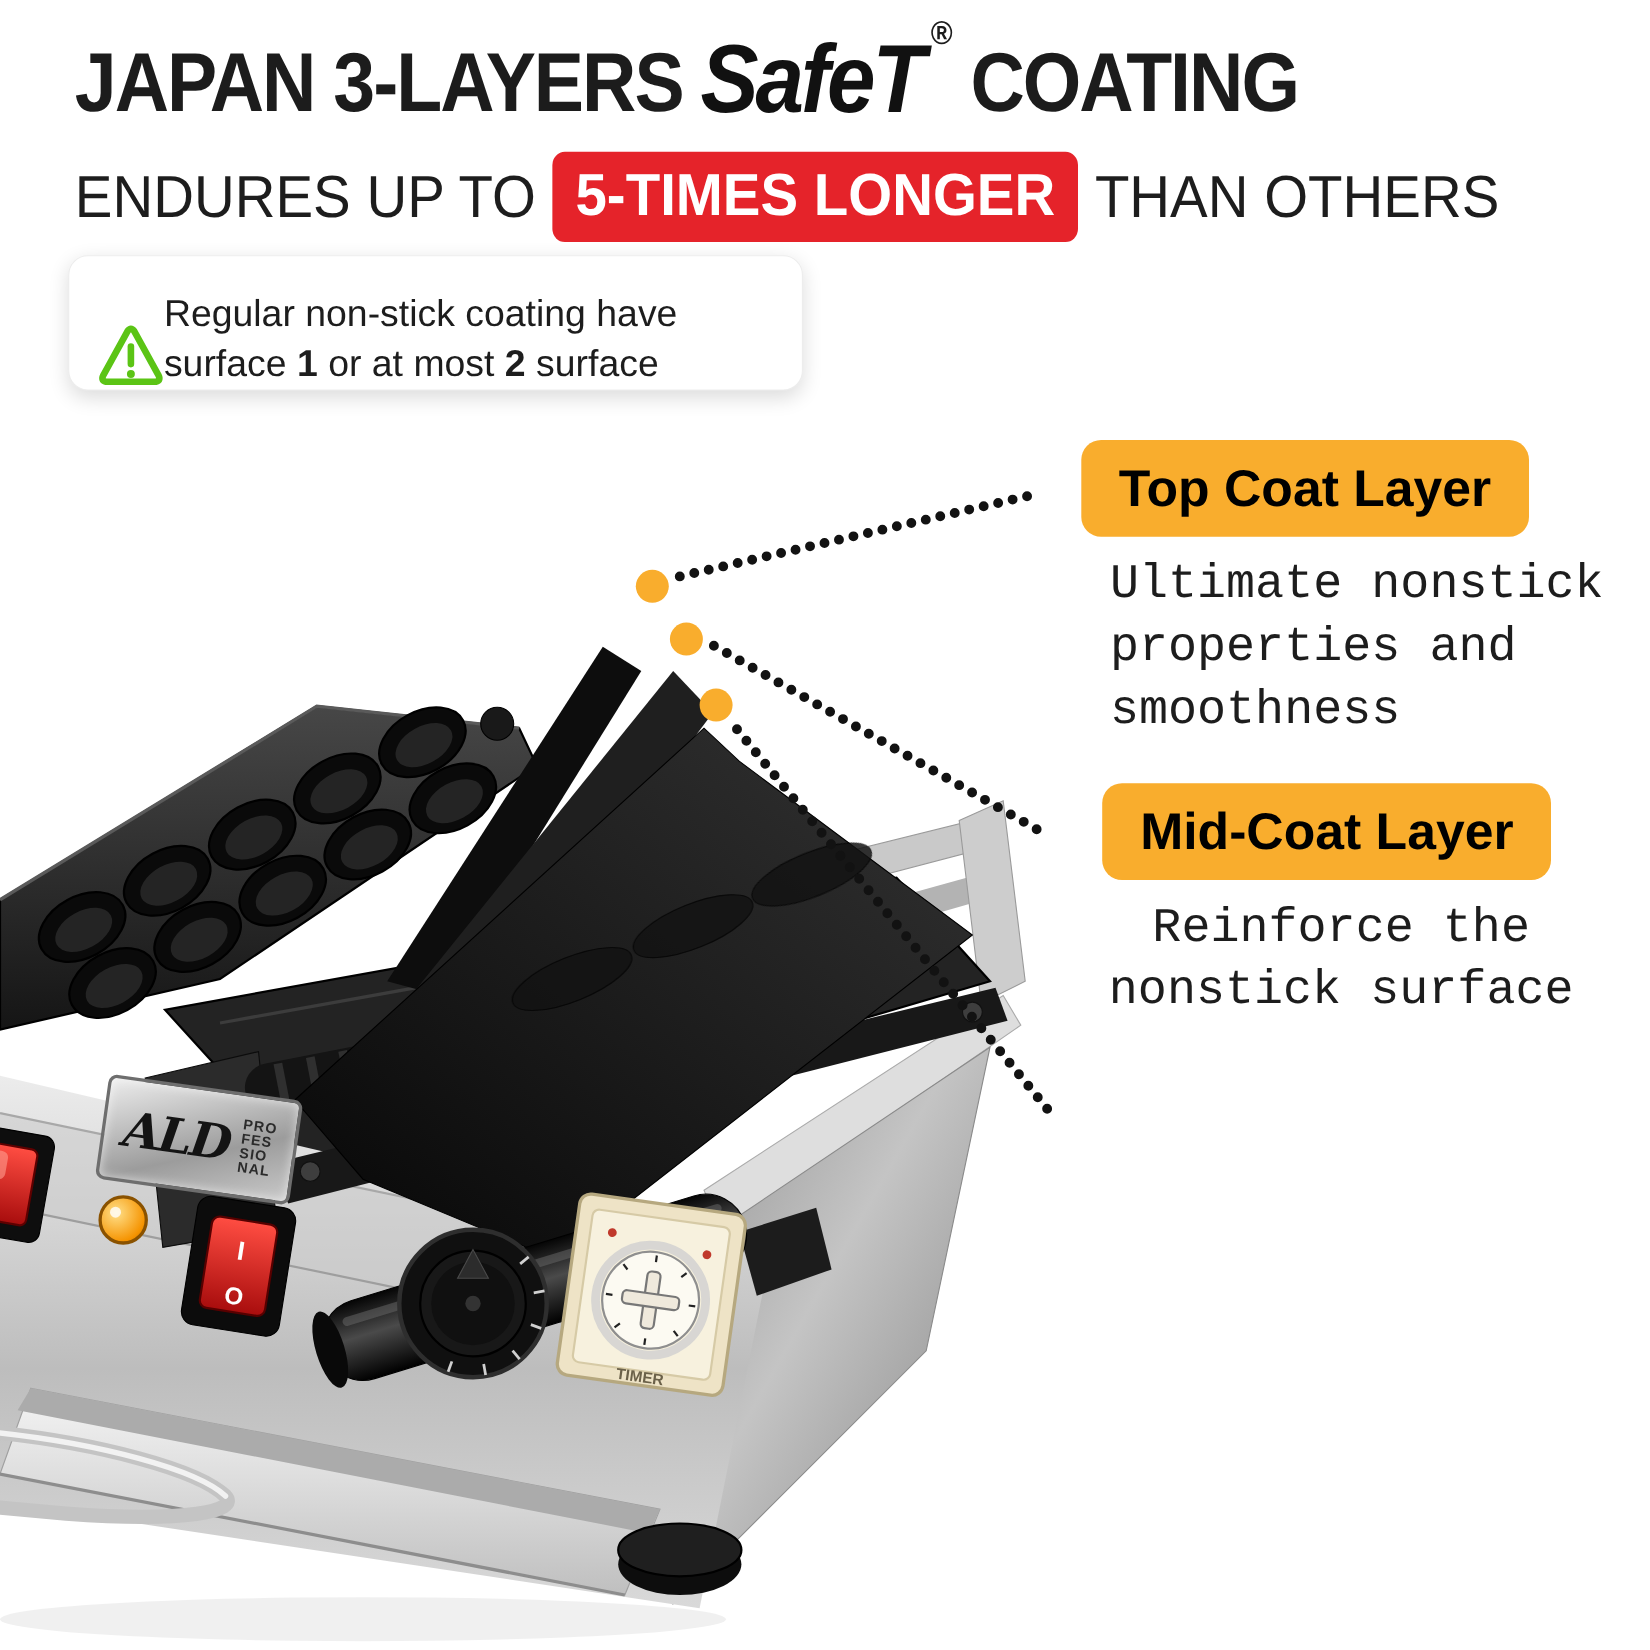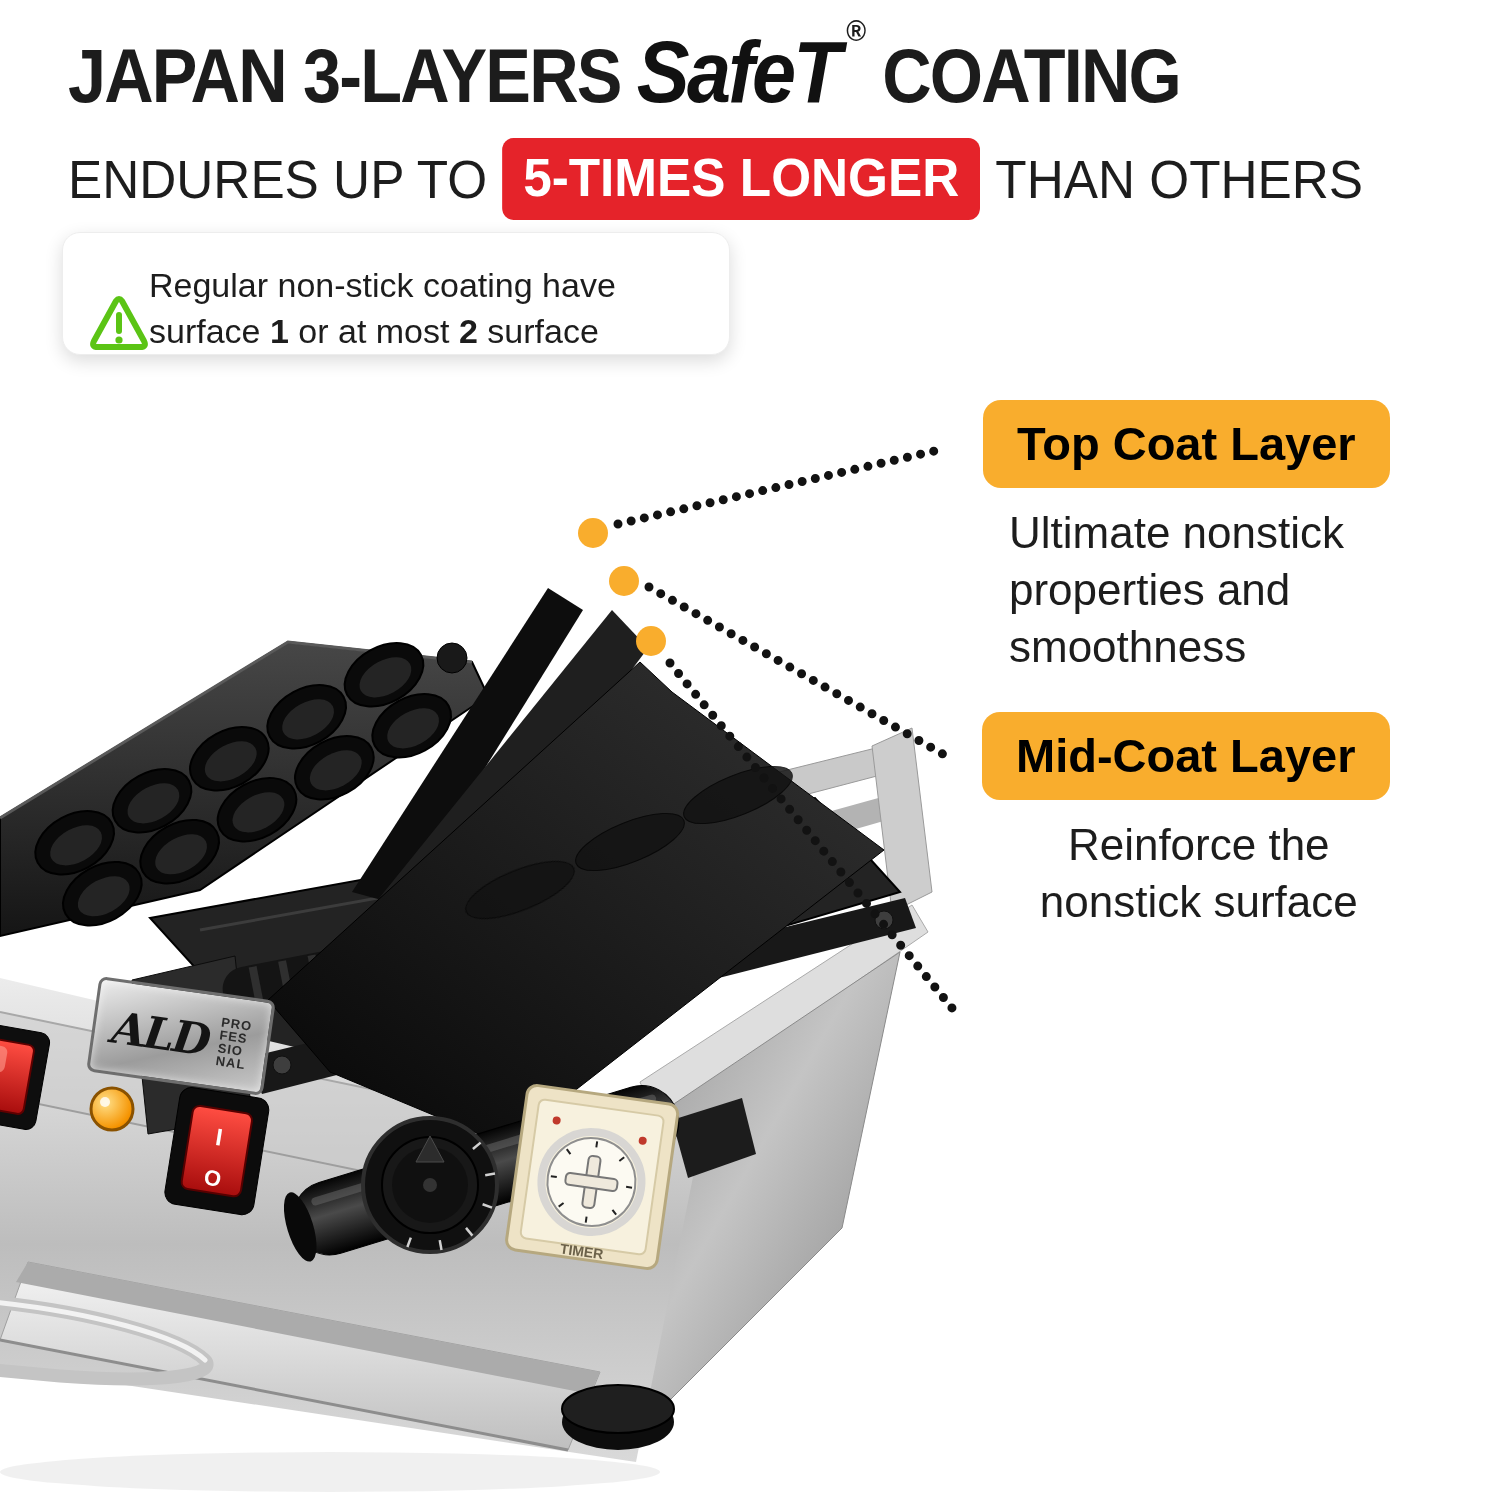--- a/index.html
+++ b/index.html
@@ -31,21 +31,21 @@
     display:flex;align-items:flex-end;padding:0 20px 0 26px;z-index:5;}
   .warning-icon{flex:0 0 60px;height:60px;}
   .warning-text{font-size:34px;line-height:46px;color:#1d1d1d;}
   .warning-text b{font-weight:700;}
 
   
   .callout{position:absolute;z-index:4;}
   .callout-label{display:inline-block;background:var(--accent-orange);color:#000000;
     font-size:47px;font-weight:700;line-height:56px;padding:16px 34px;border-radius:18px;}
   .callout-desc{margin-top:16px;margin-left:26px;font-size:44px;line-height:57px;
-    color:#1d1d1d;white-space:pre-line;}
+    color:#1d1d1d;white-space:pre-line;font-family:Liberation Mono, monospace;}
   .callout.c1{left:983px;top:400px;}
   .callout.c2{left:982px;top:712px;text-align:center;}
   .callout.c3{left:982px;top:973px;}
 
   
   .machine{position:absolute;left:0;top:560px;width:960px;height:940px;z-index:1;}
   .machine text{font-family:"Liberation Sans",sans-serif;}
   .brand-badge{position:absolute;left:92px;top:988px;width:178px;height:96px;transform:rotate(8deg);
     background:linear-gradient(160deg,#ededed,#9c9c9c 60%,#c9c9c9);border:3px solid #6e6e6e;
     border-radius:8px;display:flex;align-items:center;justify-content:center;gap:10px;

